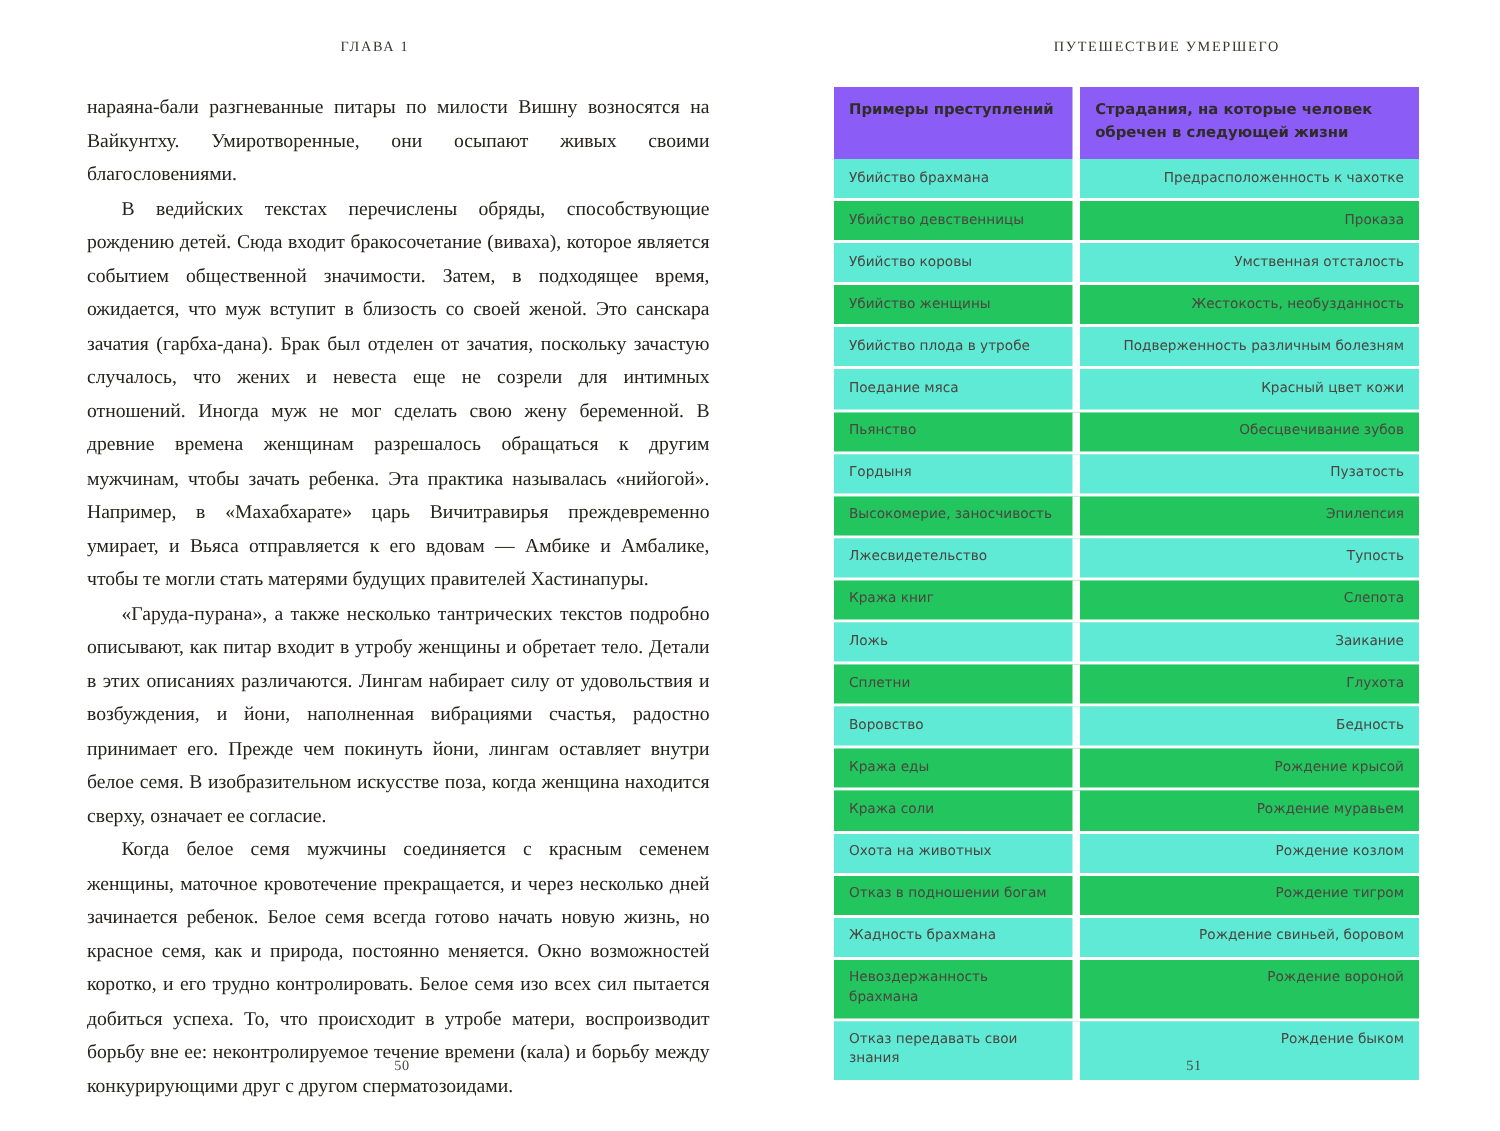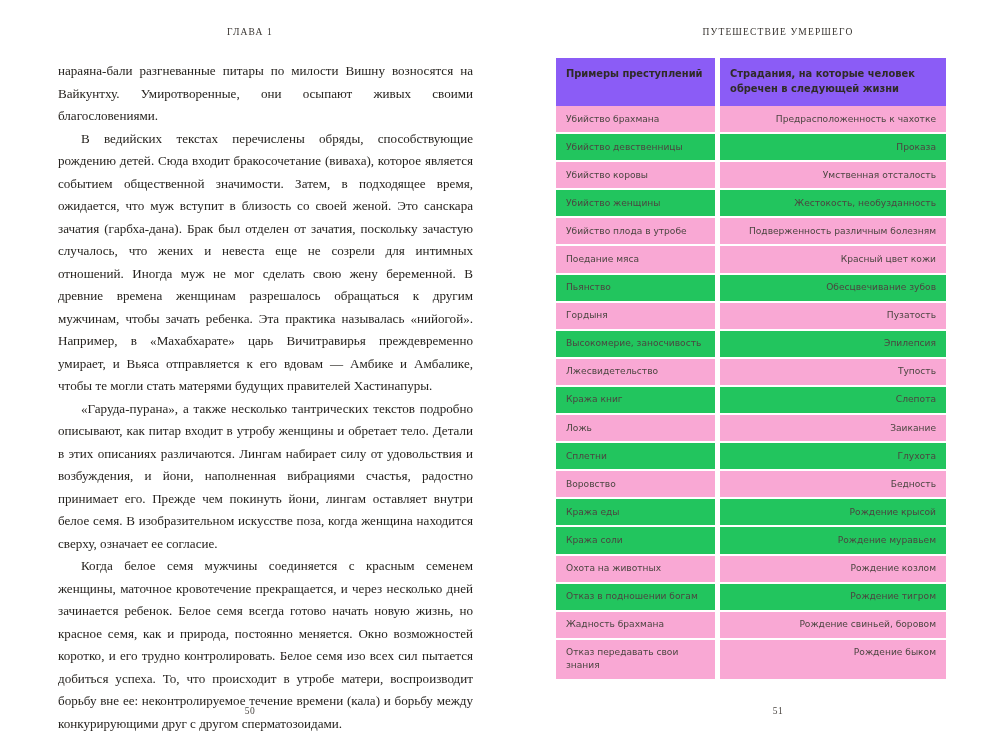--- a/index.html
+++ b/index.html
@@ -17,20 +17,21 @@
   .spread {
     width: 1000px;
     height: 754px;
     display: flex;
     position: relative;
   }
   .page {
     position: relative;
     height: 754px;
     box-sizing: border-box;
+    padding-left: 18px;
   }
   .page-left  { width: 500px; }
   .page-right { width: 500px; }
 
   
   .runhead {
     position: absolute;
     top: 27px;
     width: 100%;
     text-align: center;
@@ -113,21 +114,21 @@
     padding: 6.5px 10px 6.6px 10px;
     line-height: 13px;
     border-bottom: 2px solid #ffffff;
   }
   .tbl td.col-a {
     width: 162px;
     border-right: 5px solid #ffffff;
   }
   .tbl td.col-b { width: 223px; text-align: right; }
 
-  .tbl tr.tint-a td { background: #f9a8d4; }
+  .tbl tr.tint-a td { background: #5eead4; }
   .tbl tr.tint-b td { background: #22c55e; }
   .tbl tr:last-child td { border-bottom: none; }
 
   .cell-line { display: block; }
 </style>
 </head>
 <body>
 
 <div class="spread">
 
@@ -308,20 +309,28 @@
               </td>
             </tr>
             <tr class="tint-a">
               <td class="col-a">
                 <span class="cell-line">Жадность брахмана</span>
               </td>
               <td class="col-b">
                 <span class="cell-line">Рождение свиньей, боровом</span>
               </td>
             </tr>
+            <tr class="tint-b">
+              <td class="col-a">
+                <span class="cell-line">Невоздержанность брахмана</span>
+              </td>
+              <td class="col-b">
+                <span class="cell-line">Рождение вороной</span>
+              </td>
+            </tr>
             <tr class="tint-a">
               <td class="col-a">
                 <span class="cell-line">Отказ передавать свои знания</span>
               </td>
               <td class="col-b">
                 <span class="cell-line">Рождение быком</span>
               </td>
             </tr>
           </tbody>
       </table>

